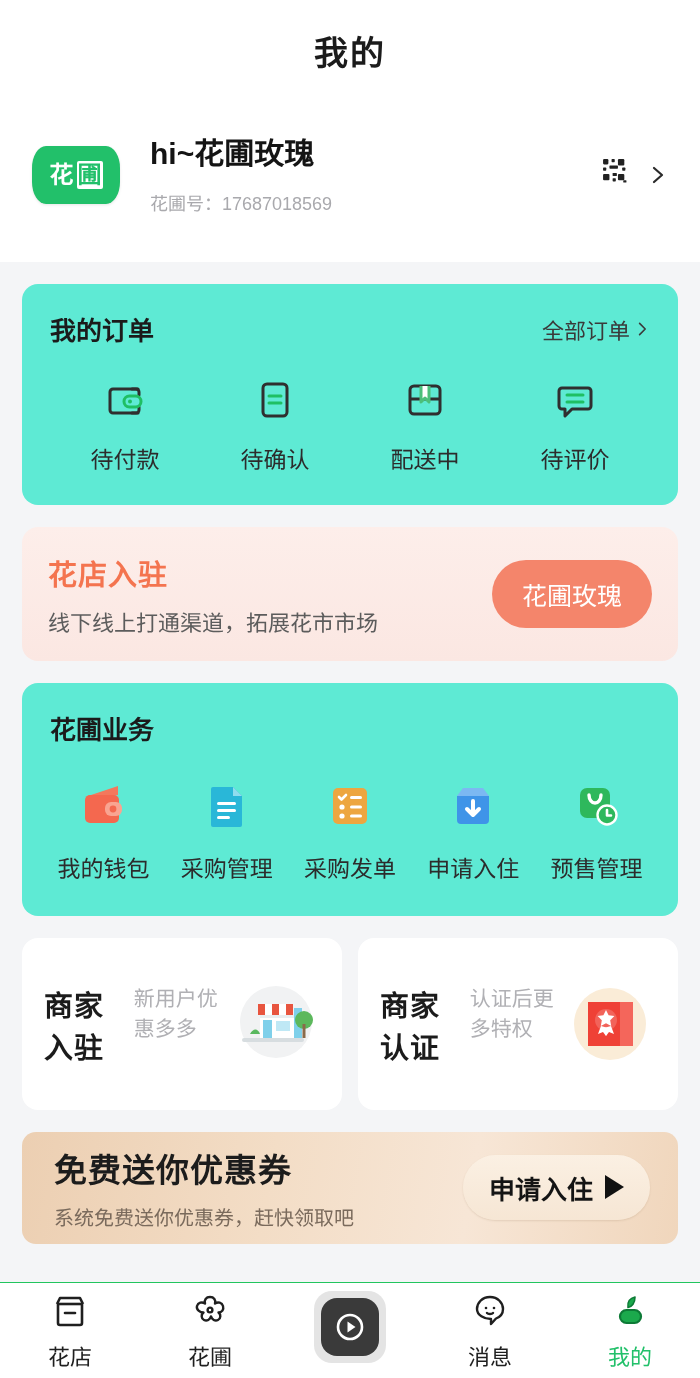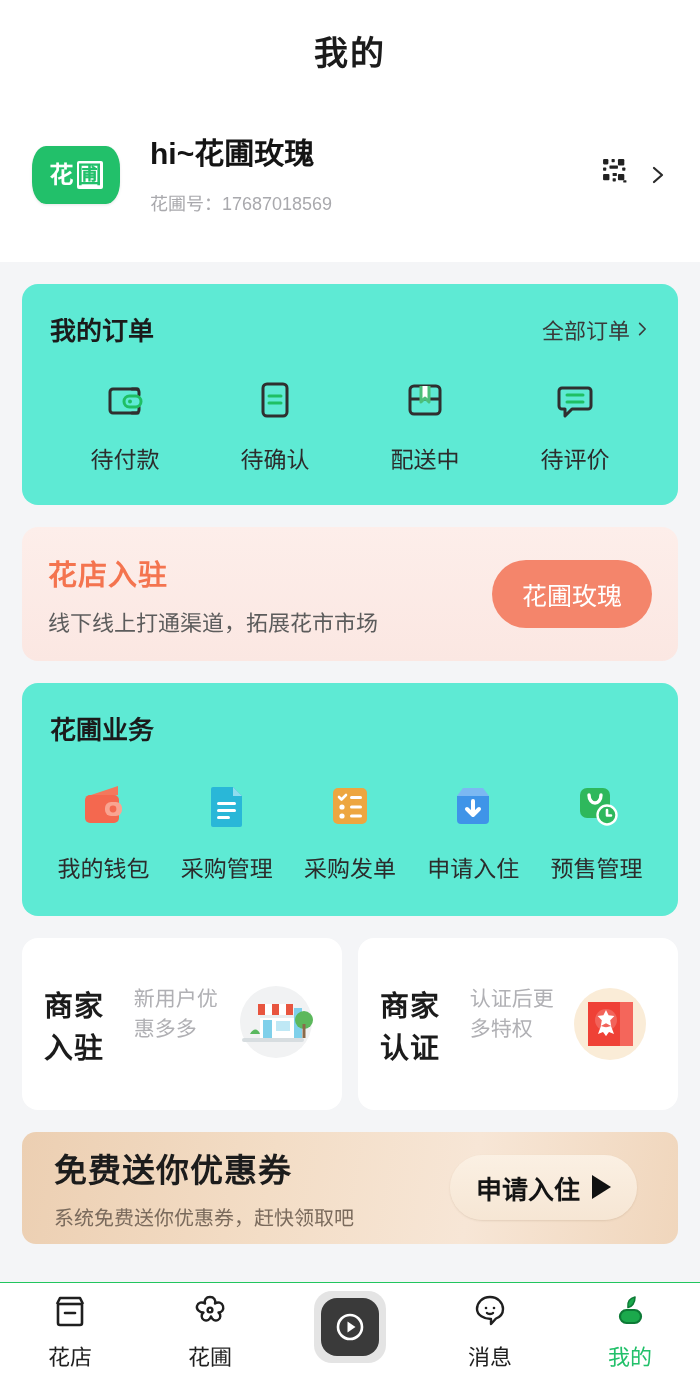--- a/index.html
+++ b/index.html
@@ -142,21 +142,21 @@
   .promo-texts { display: flex; gap: 16px; z-index: 2; }
   .promo-title { font-size: 29px; font-weight: bold; color: #1b1b1b; letter-spacing: 1px; }
   .promo-sub { font-size: 21px; color: #b0b0b4; }
   .promo-art { width: 96px; height: 96px; flex: 0 0 auto; }
 
   
   .coupon {
     margin: 0 22px;
     border-radius: 14px;
     background: linear-gradient(100deg,#eccfb2 0%, #f3ddc6 38%, #f7e6d6 68%, #f0d6bc 100%);
-    padding: 18px 41px 20px 32px;
+    padding: 18px 28px 20px 32px;
     display: flex; align-items: center; justify-content: space-between;
     flex: 0 0 auto;
     height: 112px;
   }
   .coupon-texts { display: flex; flex-direction: column; gap: 10px; }
   .coupon-title {
     font-size: 33px; font-weight: bold; color: #1c1c1c; letter-spacing: 1px;
   }
   .coupon-sub { font-size: 20px; color: #7a6a5c; }
   .coupon-btn {

